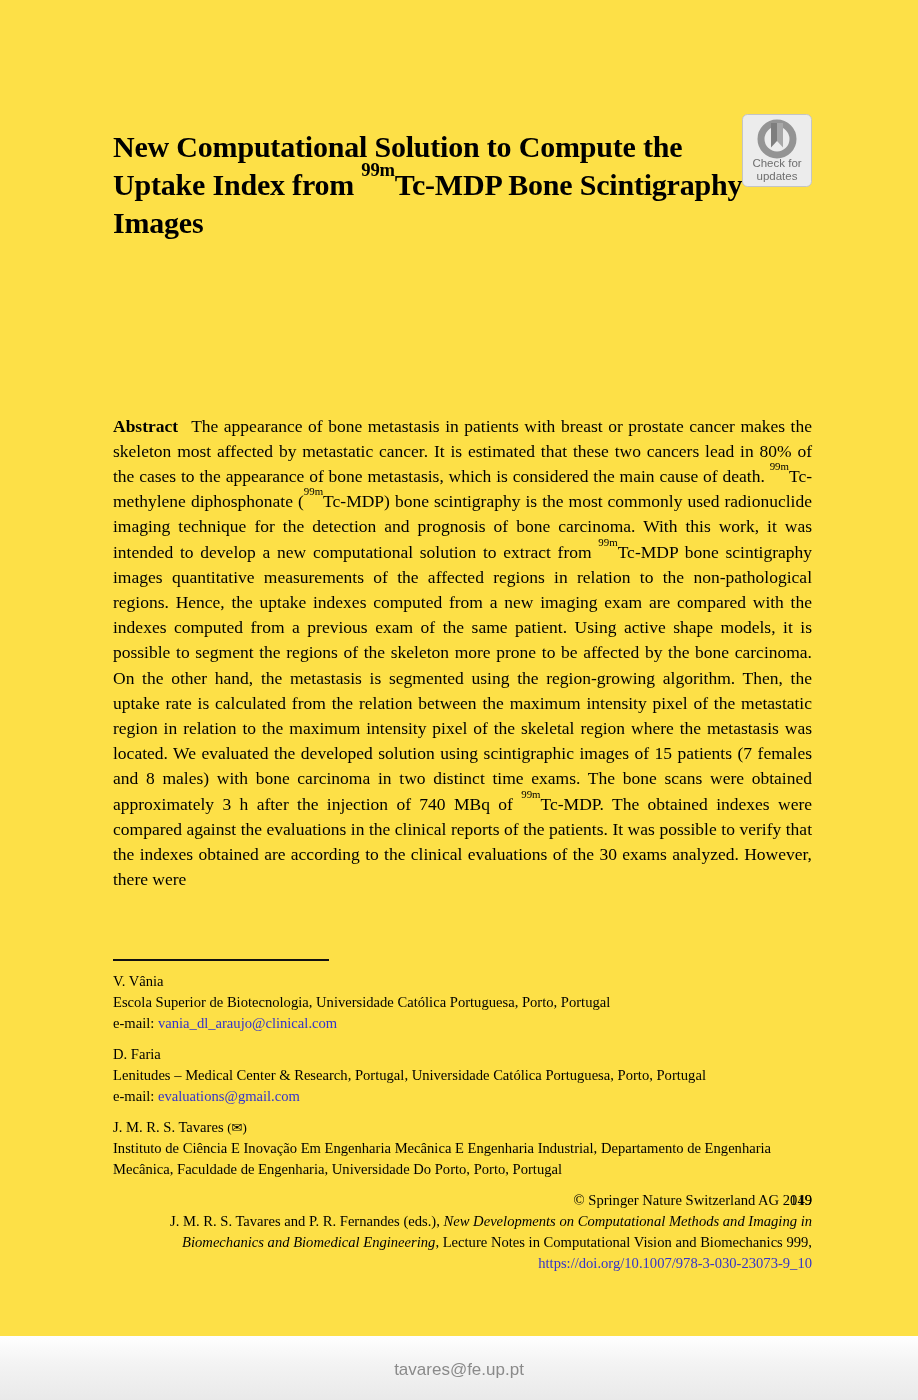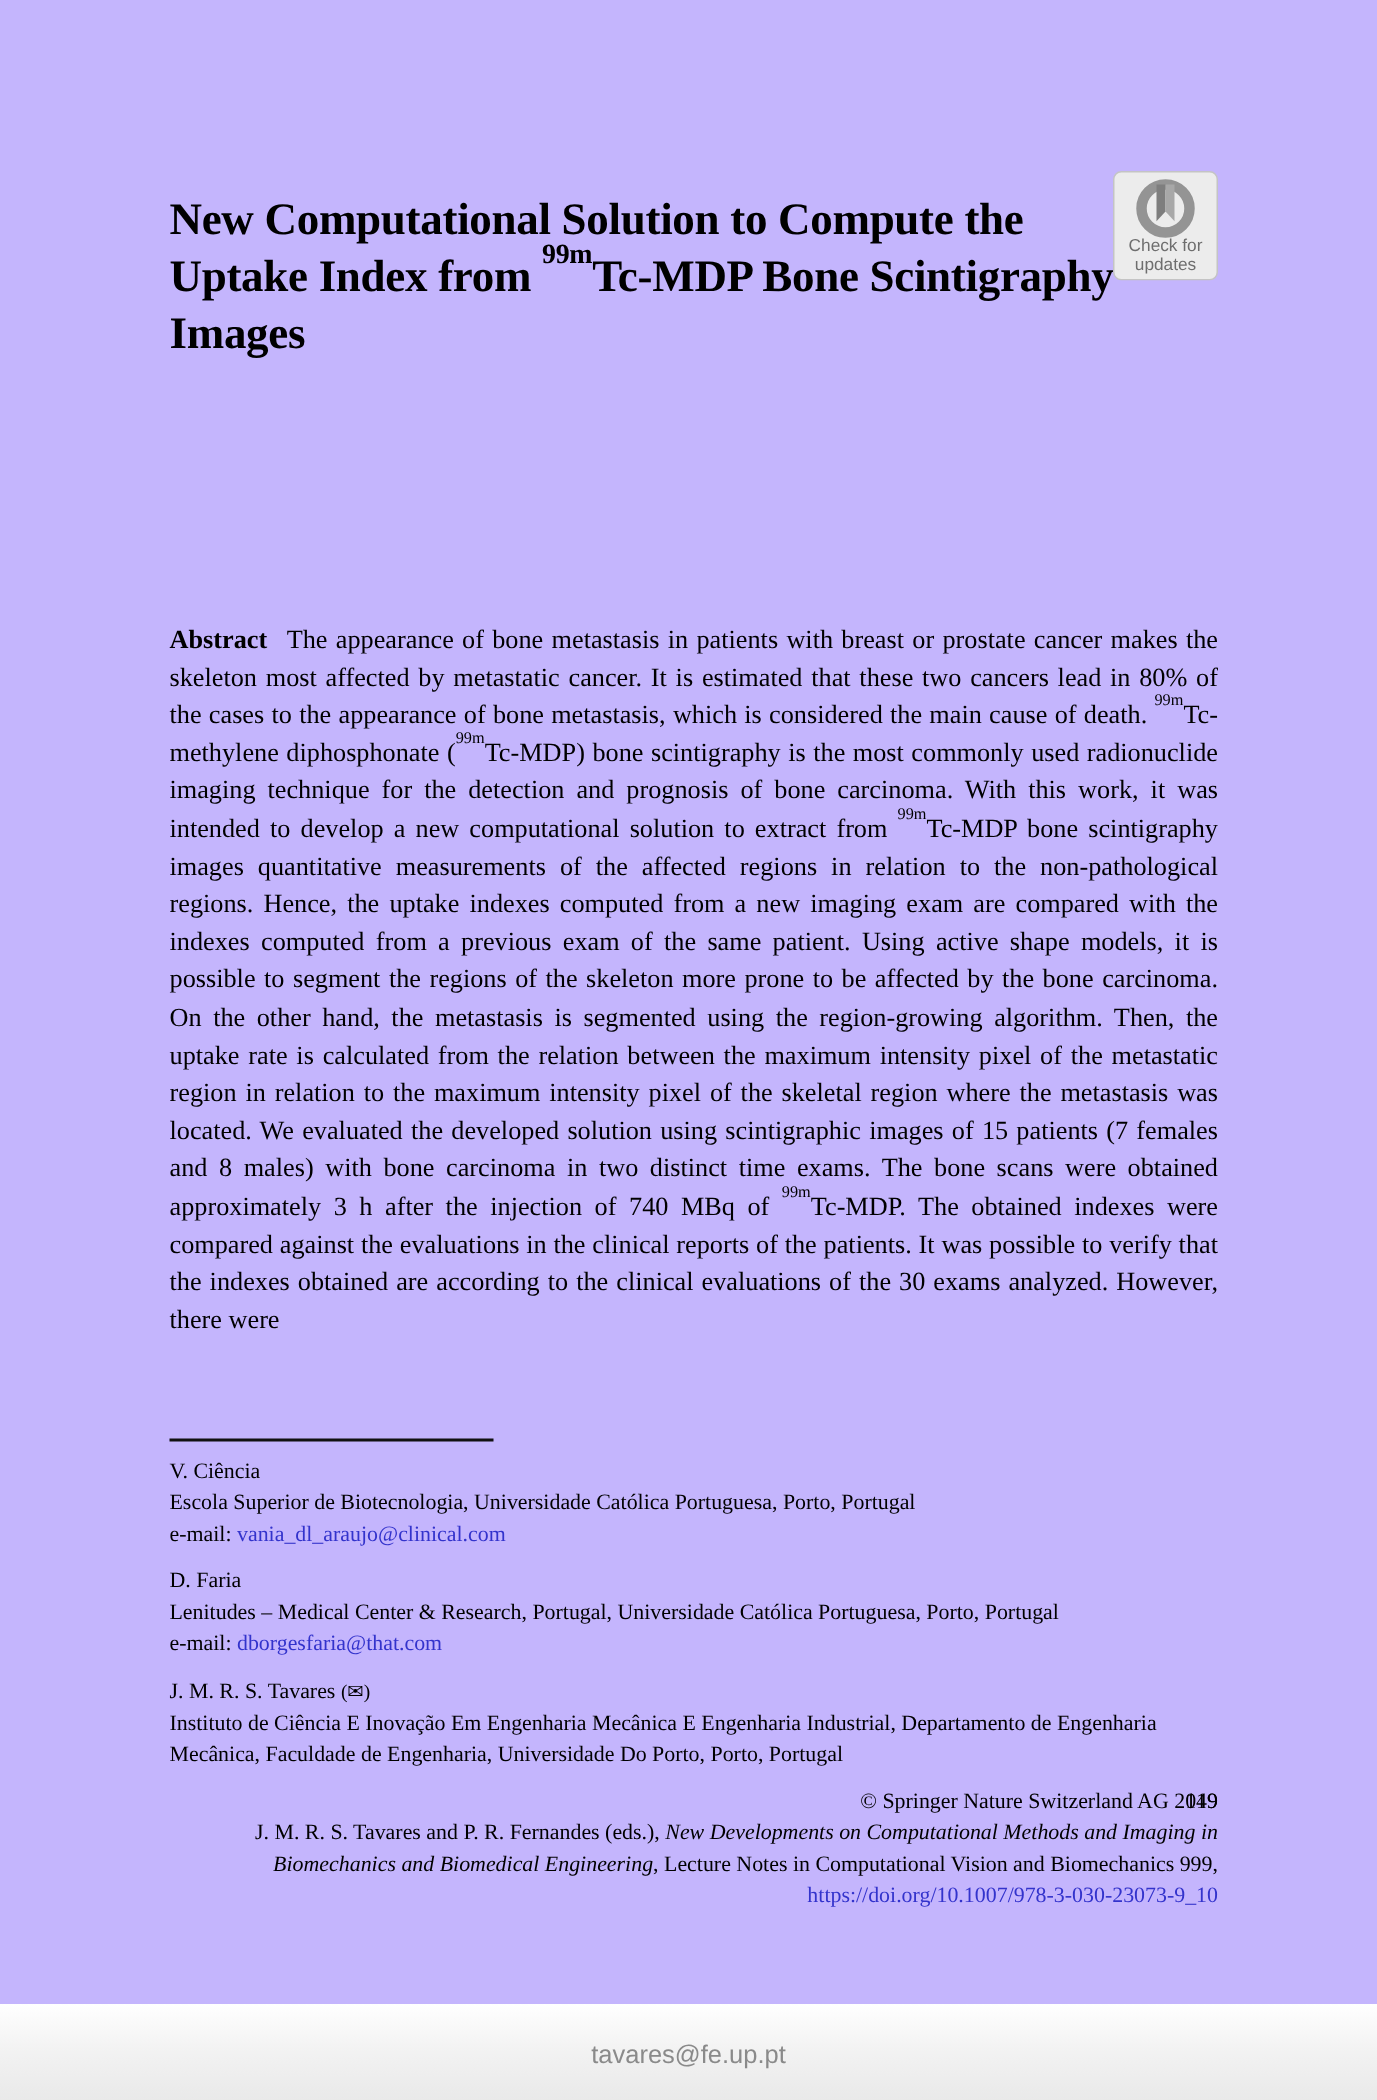--- a/index.html
+++ b/index.html
@@ -1,21 +1,21 @@
 <!DOCTYPE html>
 <html><head>
 <meta charset="utf-8">
 <style>
   html,body{margin:0;padding:0;}
   body{
     width:918px;height:1400px;position:relative;background:#ffffff;
     font-family:"Liberation Serif","DejaVu Serif",serif;color:#000;
     overflow:hidden;
   }
-  .page{position:absolute;inset:0;background:#c4b5fd;}
+  .page{position:absolute;inset:0;background:#fde047;}
 
   .title{
     position:absolute;left:113px;top:108px;width:632px;
     font-size:30px;line-height:38px;font-weight:bold;
     letter-spacing:-0.2px;
   }
   .title sup{font-size:62%;line-height:0;position:relative;top:-0.45em;}
 
   .badge{
     position:absolute;left:742px;top:114px;width:74px;height:73px;
@@ -78,29 +78,29 @@
     </svg>
   </div>
 
 
   <p class="abstract"><span class="ab-label">Abstract</span><span>The appearance of bone metastasis in patients with breast or prostate cancer makes the skeleton most affected by metastatic cancer. It is estimated that these two cancers lead in 80% of the cases to the appearance of bone metastasis, which is considered the main cause of death. <sup>99m</sup>Tc-methylene diphosphonate (<sup>99m</sup>Tc-MDP) bone scintigraphy is the most commonly used radionuclide imaging technique for the detection and prognosis of bone carcinoma. With this work, it was intended to develop a new computational solution to extract from <sup>99m</sup>Tc-MDP bone scintigraphy images quantitative measurements of the affected regions in relation to the non-pathological regions. Hence, the uptake indexes computed from a new imaging exam are compared with the indexes computed from a previous exam of the same patient. Using active shape models, it is possible to segment the regions of the skeleton more prone to be affected by the bone carcinoma. On the other hand, the metastasis is segmented using the region-growing algorithm. Then, the uptake rate is calculated from the relation between the maximum intensity pixel of the metastatic region in relation to the maximum intensity pixel of the skeletal region where the metastasis was located. We evaluated the developed solution using scintigraphic images of 15 patients (7 females and 8 males) with bone carcinoma in two distinct time exams. The bone scans were obtained approximately 3 h after the injection of 740 MBq of <sup>99m</sup>Tc-MDP. The obtained indexes were compared against the evaluations in the clinical reports of the patients. It was possible to verify that the indexes obtained are according to the clinical evaluations of the 30 exams analyzed. However, there were</span></p>
 
   <div class="footnotes">
     <div class="fn-rule"></div>
 
     <div class="fn-block">
-      <div><span>V. Ciência</span></div>
+      <div><span>V. Vânia</span></div>
       <div>Escola Superior de Biotecnologia, Universidade Católica Portuguesa, Porto, Portugal</div>
       <div><span>e-mail: </span><a class="lnk">vania_dl_araujo@clinical.com</a></div>
     </div>
 
     <div class="fn-block">
       <div><span>D. Faria</span></div>
       <div>Lenitudes – Medical Center &amp; Research, Portugal, Universidade Católica Portuguesa, Porto, Portugal</div>
-      <div><span>e-mail: </span><a class="lnk">dborgesfaria@that.com</a></div>
+      <div><span>e-mail: </span><a class="lnk">evaluations@gmail.com</a></div>
     </div>
 
     <div class="fn-block">
       <div><span>J. M. R. S. Tavares</span> <span class="envelope">(✉)</span></div>
       <div>Instituto de Ciência E Inovação Em Engenharia Mecânica E Engenharia Industrial, Departamento de Engenharia Mecânica, Faculdade de Engenharia, Universidade Do Porto, Porto, Portugal</div>
     </div>
 
     <div class="imprint">
       <div class="copy-line">
         <span>© Springer Nature Switzerland AG 2019</span>

